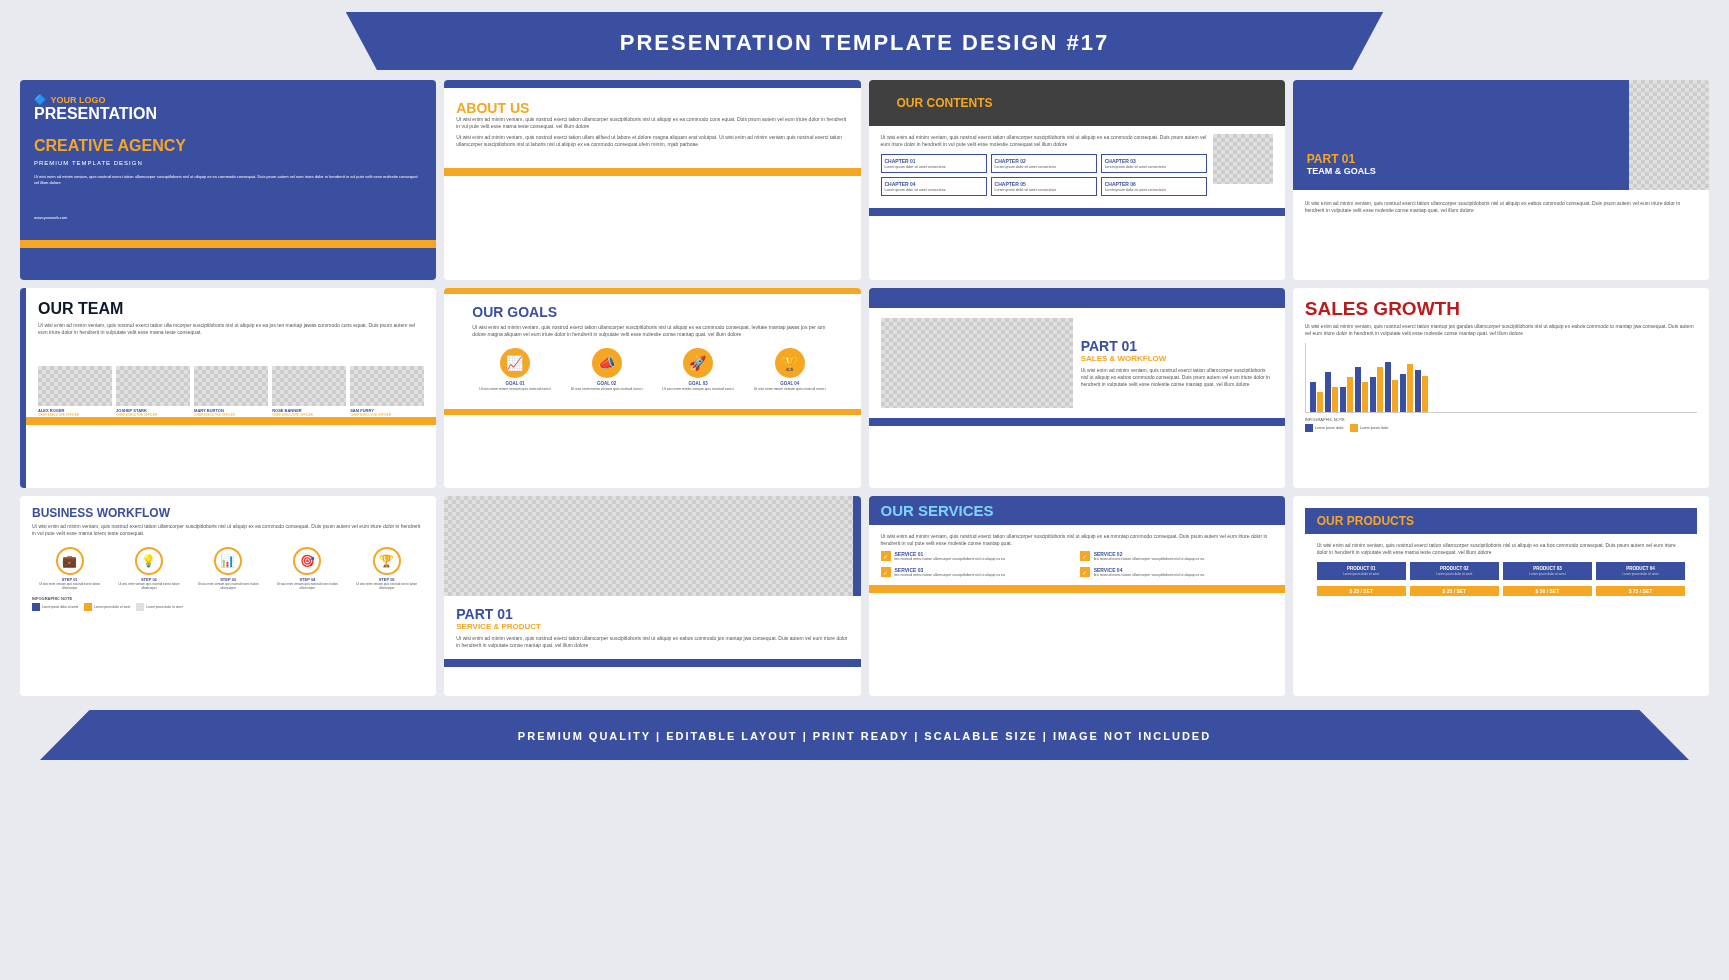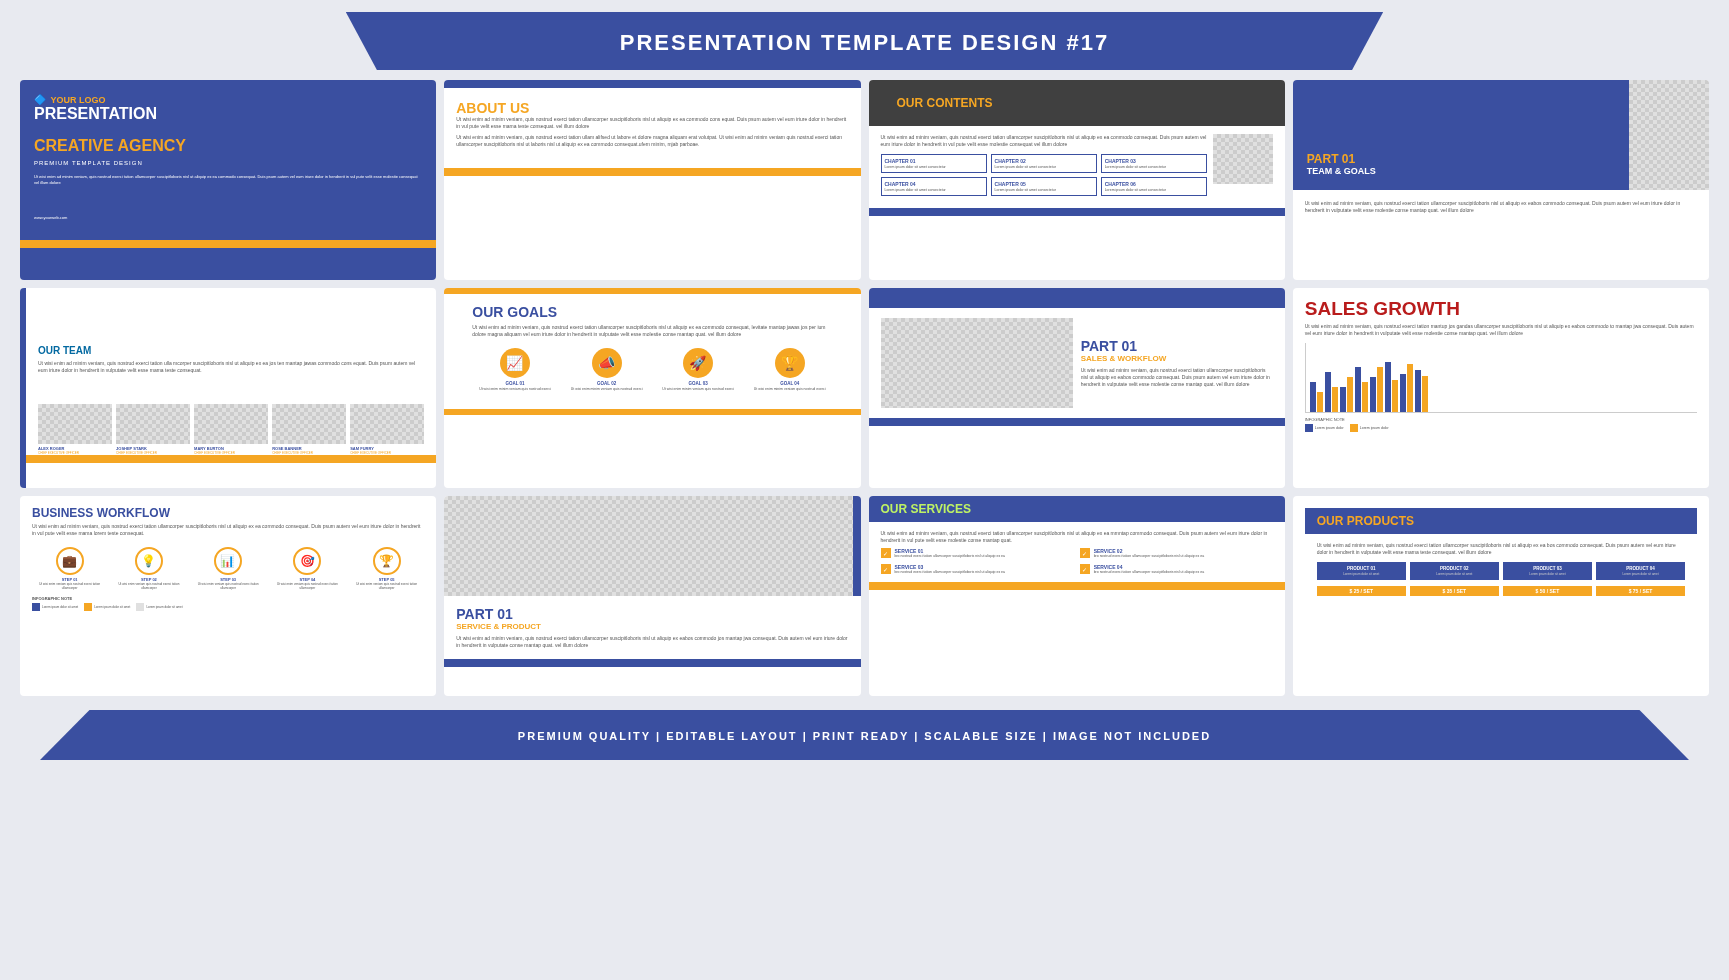--- a/index.html
+++ b/index.html
@@ -220,21 +220,21 @@
       <div class="checker" style="width:80px;"></div>
     </div>
     <div style="padding:10px 12px;">
       <div class="small-text">Ut wisi enim ad minim veniam, quis nostrud exerci tation ullamcorper suscipitloboris nisl ut aliquip ex eabos commodo consequat. Duis psum autem vel eum iriure dolor in hendrerit in vulputate velit esse molestie conse mantap quat. vel illum dolore</div>
     </div>
   </div>
 
   <div class="slide" style="padding:0; position:relative;">
     <div style="position:absolute; top:0; left:0; width:6px; height:100%; background:#3a4fa0;"></div>
     <div style="padding:12px 12px 0 18px;">
-      <div style="color:#0369a1; font-size:10px; font-weight:900;margin-top:45px;">OUR TEAM</div>
+      <div style="color:#0f172a; font-size:16px; font-weight:900;">OUR TEAM</div>
       <div class="small-text" style="margin-top:4px;">Ut wisi enim ad minim veniam, quis nostrud exerci tation ulla mcorper suscipitloboris nisl ut aliquip ex ea jos ten mantap jawas commodo cons equat. Duis psum autem vel eum iriure dolor in hendrerit in vulputate velit esse mama teste consequat.</div>
       <div class="team-members">
         <div class="team-member">
           <div class="checker team-member photo"></div>
           <div class="team-member name">ALEX ROGER</div>
           <div class="team-member role">CHIEF EXECUTIVE OFFICER</div>
         </div>
         <div class="team-member">
           <div class="checker team-member photo"></div>
           <div class="team-member name">JOSHEP STARK</div>
@@ -410,21 +410,21 @@
     <div style="padding:10px 12px;">
       <div style="color:#3a4fa0; font-size:14px; font-weight:900;">PART 01</div>
       <div style="color:#f5a623; font-size:8px; font-weight:bold;">SERVICE &amp; PRODUCT</div>
       <div class="small-text" style="margin-top:4px;">Ut wisi enim ad minim veniam, quis nostrud exerci tation ullamcorper suscipitloboris nisl ut aliquip ex eabos commodo jos mantap jwa consequat. Duis autem vel eum iriure dolor in hendrerit in vulputate conse mantap quat. vel illum dolore</div>
     </div>
     <div style="background:#3a4fa0; height:8px;"></div>
   </div>
 
   <div class="slide" style="padding:0;">
     <div style="background:#3a4fa0; padding:6px 12px;">
-      <div style="color:#bef264; font-size:12px; font-weight:900;">OUR SERVICES</div>
+      <div style="color:#7dd3fc; font-size:15px; font-weight:900;">OUR SERVICES</div>
     </div>
     <div style="padding:8px 12px;">
       <div class="small-text">Ut wisi enim ad minim veniam, quis nostrud exerci tation ullamcorper suscipitloboris nisl ut aliquip ex ea mmntap commodo consequat. Duis psum autem vel eum iriure dolor in hendrerit in vul pute velit esse molestie conse mantap quat.</div>
       <div class="services-grid">
         <div class="service-item">
           <div class="service-check">✓</div>
           <div class="service-text">
             <div class="service-text svc-title">SERVICE 01</div>
             <div class="service-text svc-desc">bro nostrud exerci tation ullamcorper suscipitloboris nisl ut aliquip ex ea</div>
           </div>

